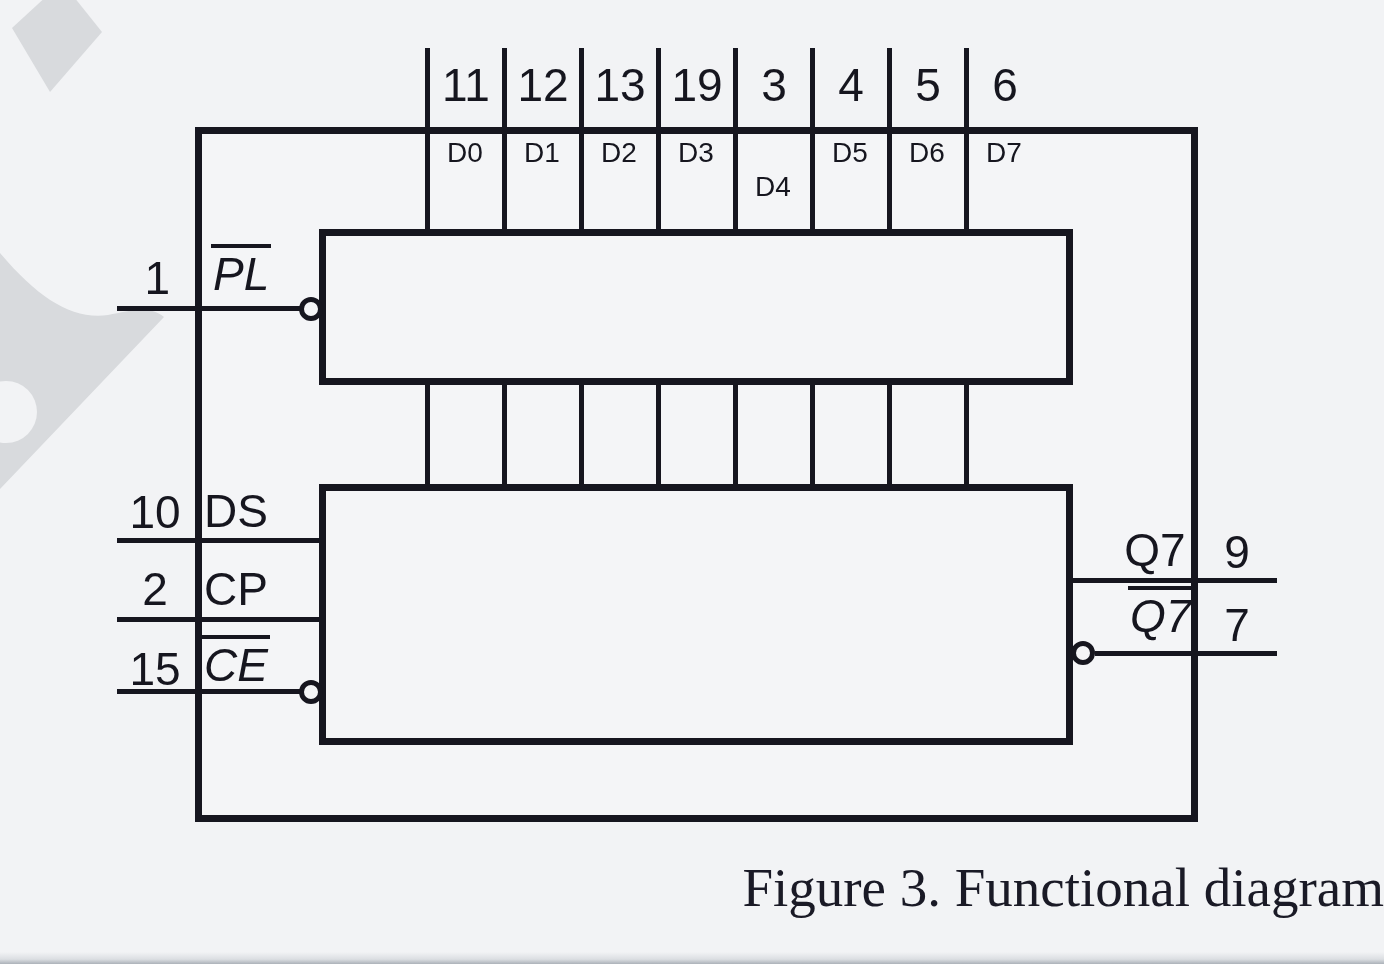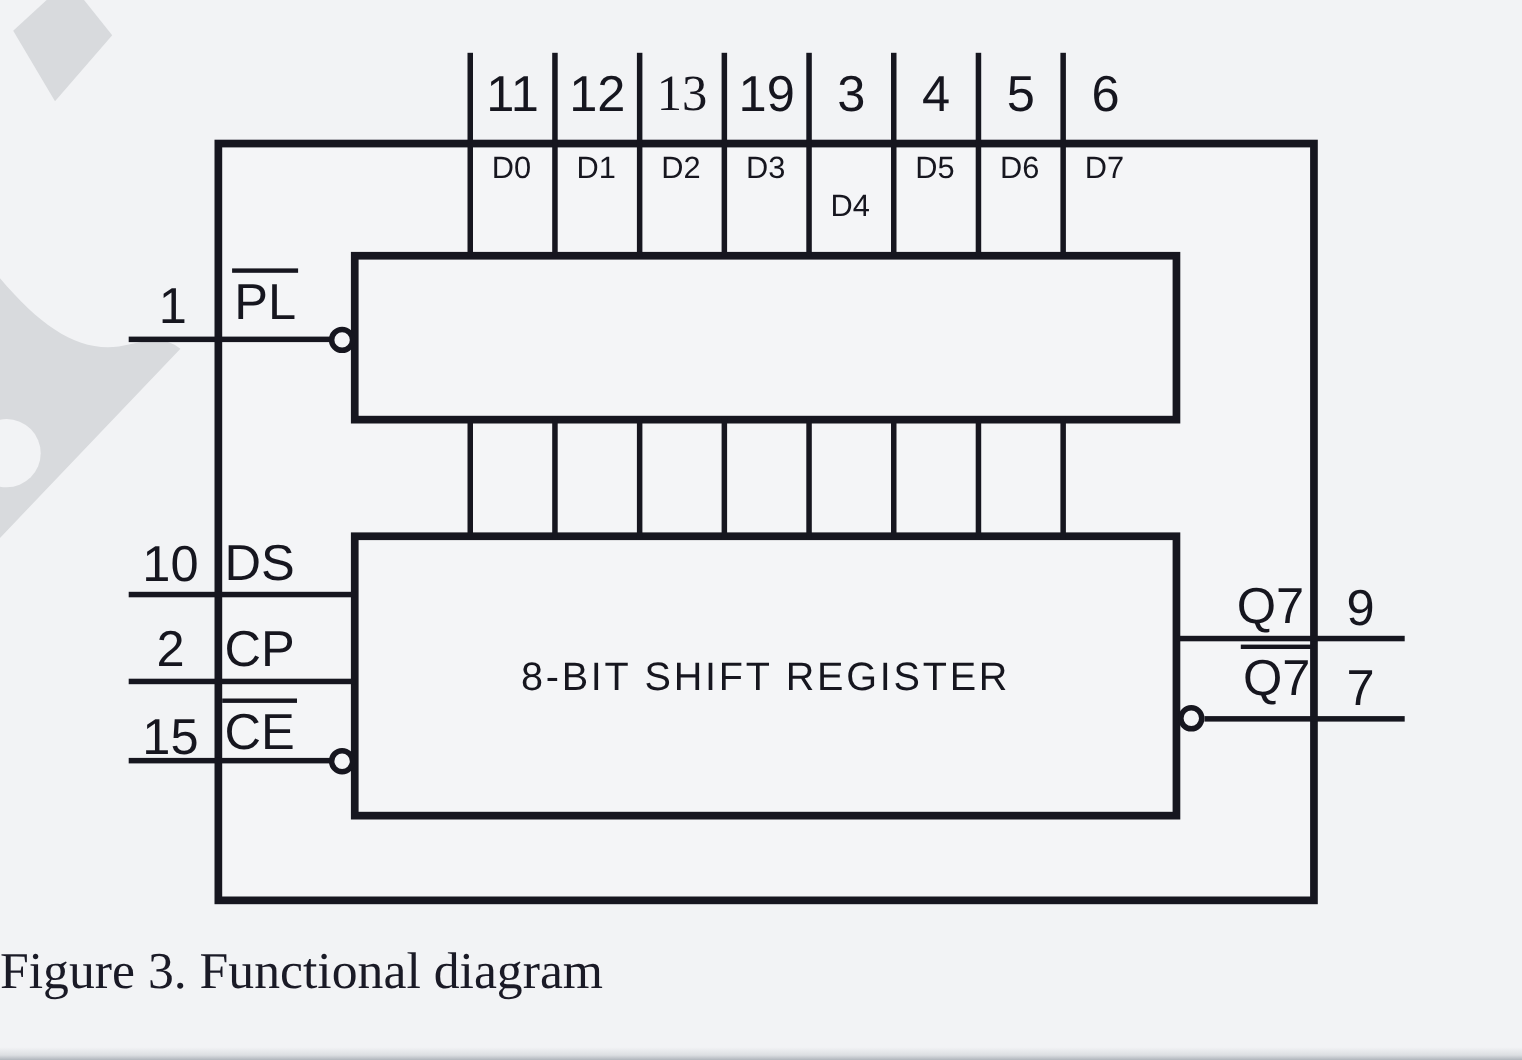--- a/index.html
+++ b/index.html
@@ -17,30 +17,30 @@
   .hwire{position:absolute;height:5px;background:#16161f;}
   .bubble{
     position:absolute;width:24px;height:24px;box-sizing:border-box;
     border:5px solid #16161f;border-radius:50%;background:#f4f5f7;
   }
   
   .lbl{position:absolute;font-size:46px;line-height:1.0;white-space:nowrap;}
   .lbl.center{text-align:center;}
   .lbl.right{text-align:right;}
   .dlbl{position:absolute;font-size:28px;line-height:1.0;text-align:center;white-space:nowrap;}
-  .ovl{display:inline-block;border-top:4px solid #16161f;padding:3px 2px 0 2px;}
+  .ovl{display:inline-block;border-top:4px solid #16161f;padding:3px 2px 0 2px;font-style:italic;}
   .chiptext{
     position:absolute;left:319px;top:484px;width:754px;height:261px;
     display:flex;flex-direction:column;align-items:center;justify-content:center;
     box-sizing:border-box;
   }
   .chiptext div{font-size:36px;letter-spacing:2.5px;line-height:46px;white-space:nowrap;}
   .caption{
-    position:absolute;left:0;right:0;top:856px;text-align:left;
-    font-family:"Liberation Serif", serif;font-size:47px;color:#1a1a26;white-space:nowrap;
+    position:absolute;left:0;right:0;top:856px;text-align:right;
+    font-family:"Liberation Serif", serif;font-size:55px;color:#1a1a26;white-space:nowrap;
   }
   .bottom-edge{
     position:absolute;left:0;right:0;bottom:0;height:12px;
     background:linear-gradient(to bottom, rgba(178,184,191,0) 0%, rgba(178,184,191,0.35) 60%, rgba(148,156,165,0.75) 100%);
   }
   .watermark{position:absolute;left:0;top:0;pointer-events:none;}
 </style>
 </head>
 <body>
 
@@ -50,36 +50,35 @@
     <polygon points="12,28 62,-18 102,32 50,92" fill="#d8dadd"></polygon>
     <path d="M 0 253 C 38 298, 72 320, 108 315 C 130 311, 148 304, 164 317 L 0 489 Z" fill="#d8dadd"></path>
     <circle cx="6" cy="412" r="31" fill="#f2f3f5"></circle>
   </svg>
 
   <div class="box" style="left:195px;top:127px;width:1003px;height:695px;"></div>
   <div class="box" style="left:319px;top:229px;width:754px;height:156px;"></div>
   <div class="box" style="left:319px;top:484px;width:754px;height:261px;"></div>
 
   <div class="chiptext">
-    <div>8-BIT SHIFT REGISTER</div>
   </div>
 
   <div class="vwire" style="left:425px;top:48px;height:185px;"></div>
   <div class="vwire" style="left:425px;top:380px;height:110px;"></div>
   <div class="lbl center" style="left:433px;top:62px;width:66px;">11</div>
   <div class="dlbl" style="left:433px;top:139px;width:64px;">D0</div>
 
   <div class="vwire" style="left:502px;top:48px;height:185px;"></div>
   <div class="vwire" style="left:502px;top:380px;height:110px;"></div>
   <div class="lbl center" style="left:510px;top:62px;width:66px;">12</div>
   <div class="dlbl" style="left:510px;top:139px;width:64px;">D1</div>
 
   <div class="vwire" style="left:579px;top:48px;height:185px;"></div>
   <div class="vwire" style="left:579px;top:380px;height:110px;"></div>
-  <div class="lbl center" style="left:587px;top:62px;width:66px;font-family:Liberation Serif, serif;">13</div>
+  <div class="lbl center" style="left:587px;top:62px;width:66px;">13</div>
   <div class="dlbl" style="left:587px;top:139px;width:64px;">D2</div>
 
   <div class="vwire" style="left:656px;top:48px;height:185px;"></div>
   <div class="vwire" style="left:656px;top:380px;height:110px;"></div>
   <div class="lbl center" style="left:664px;top:62px;width:66px;">19</div>
   <div class="dlbl" style="left:664px;top:139px;width:64px;">D3</div>
 
   <div class="vwire" style="left:733px;top:48px;height:185px;"></div>
   <div class="vwire" style="left:733px;top:380px;height:110px;"></div>
   <div class="lbl center" style="left:741px;top:62px;width:66px;">3</div>

